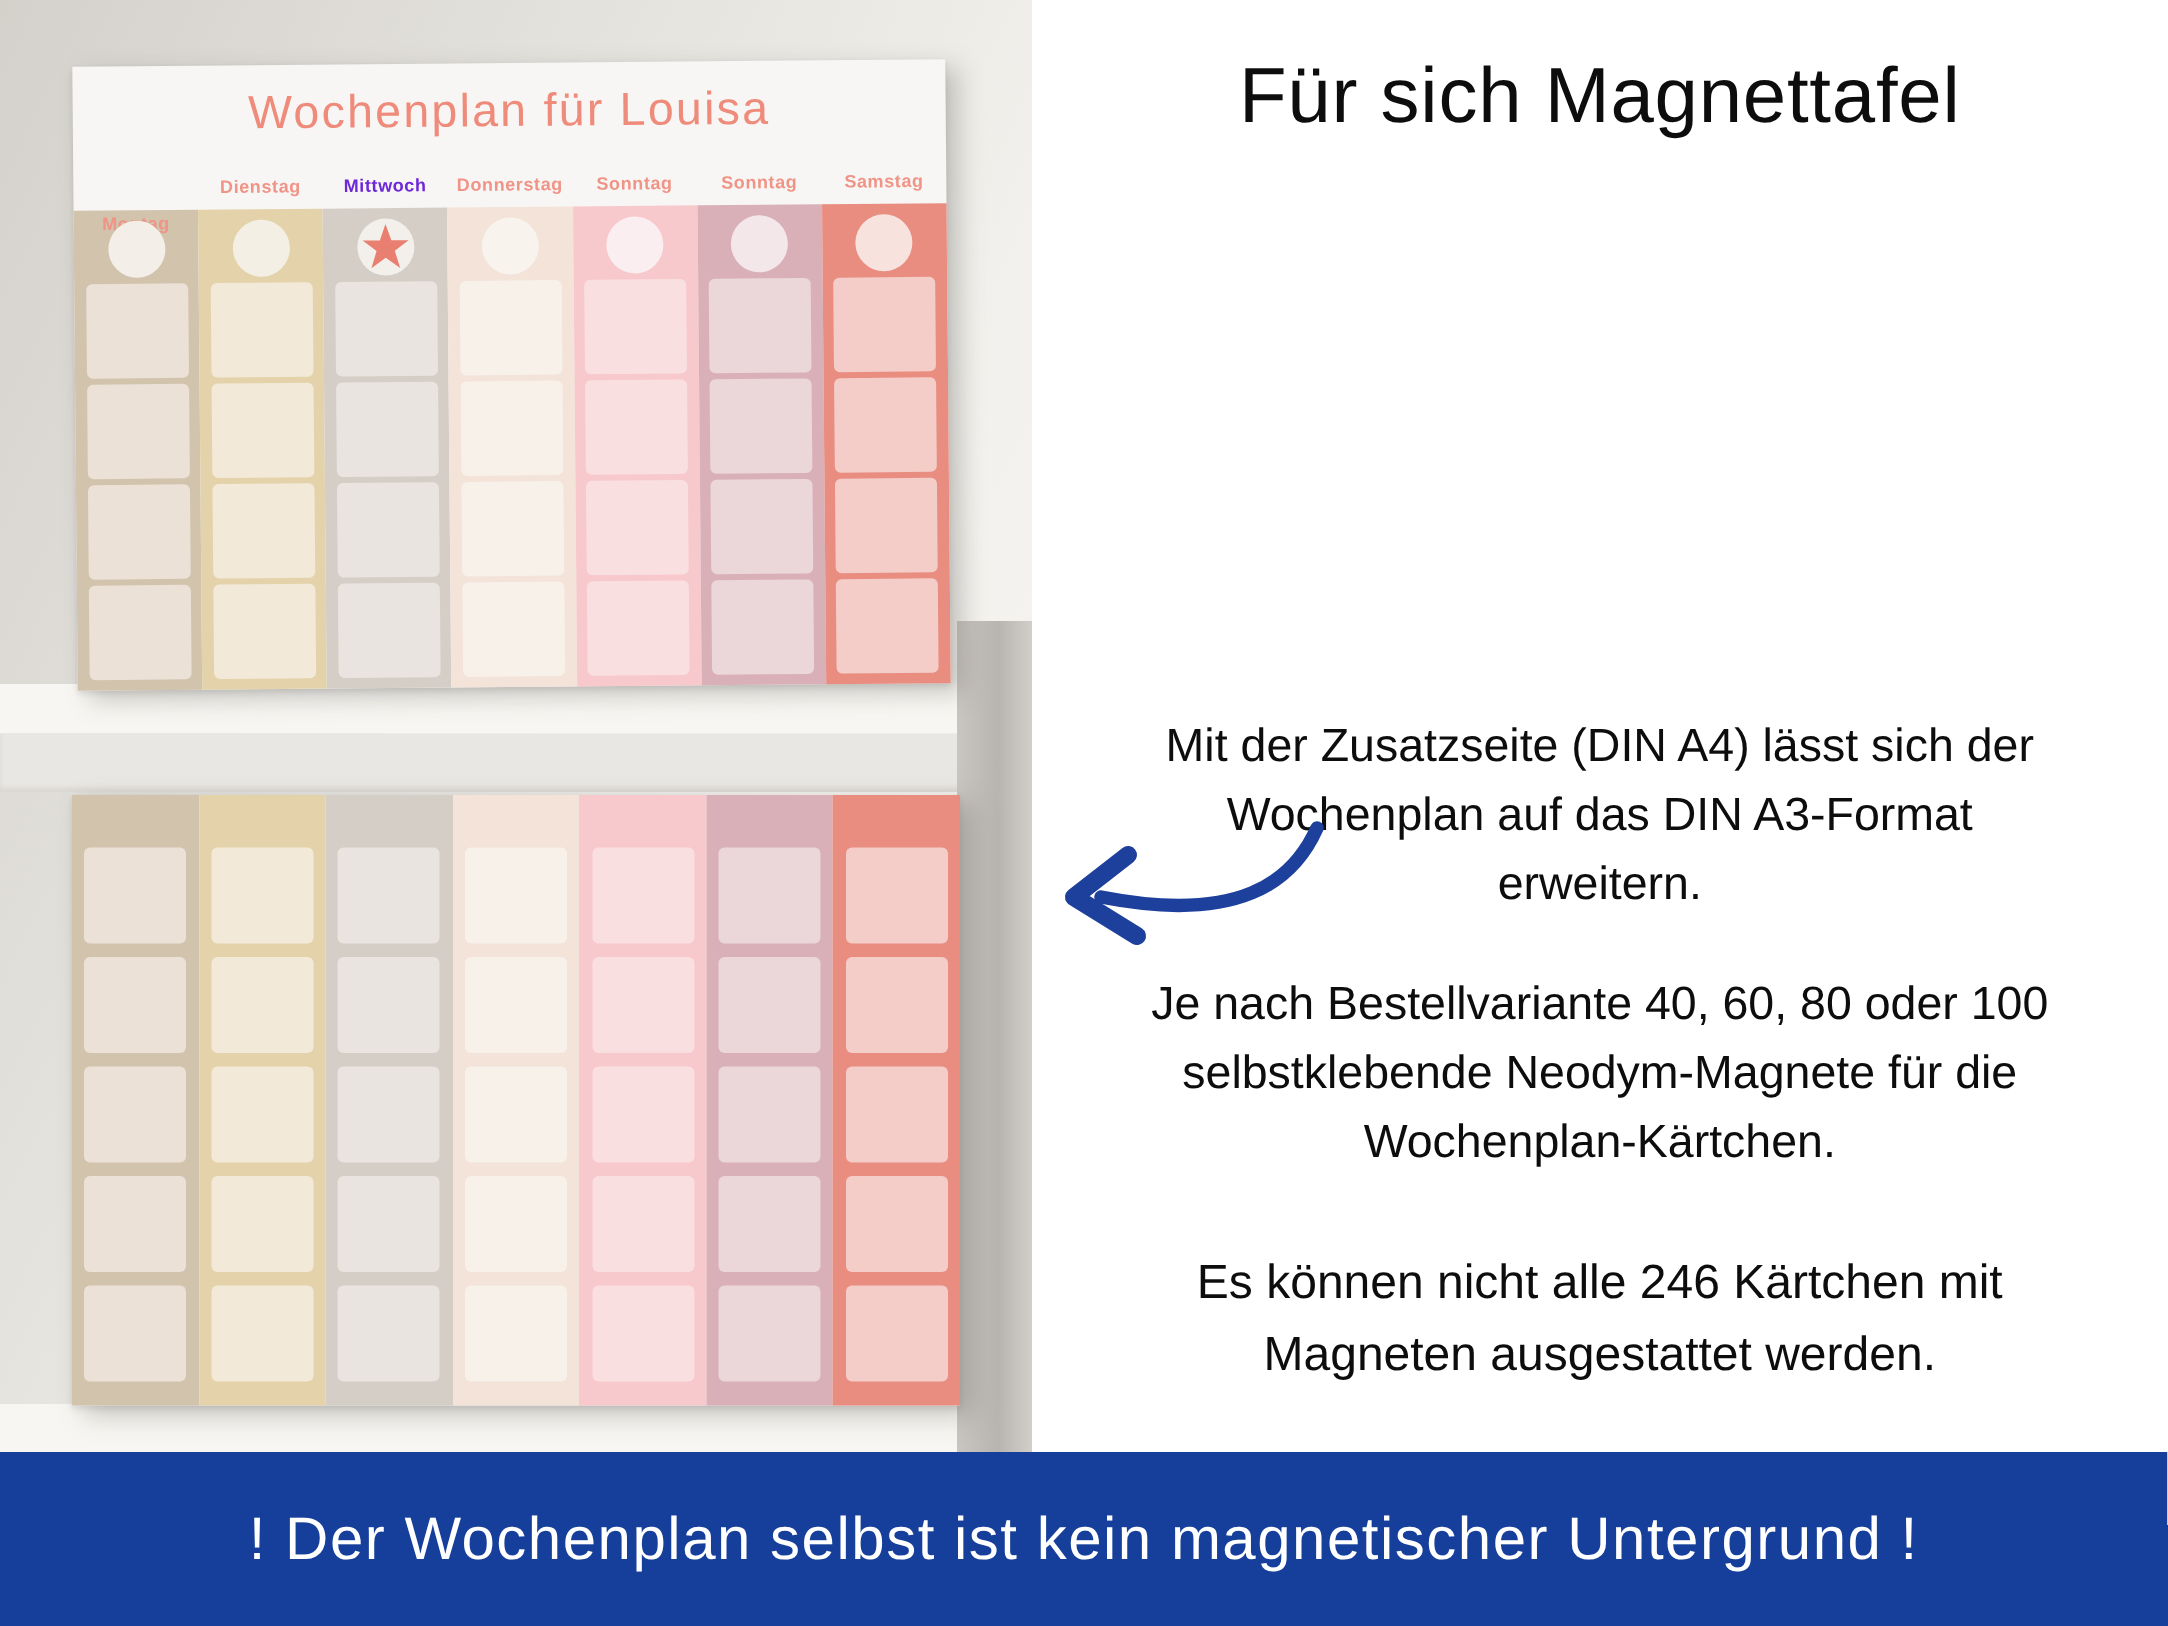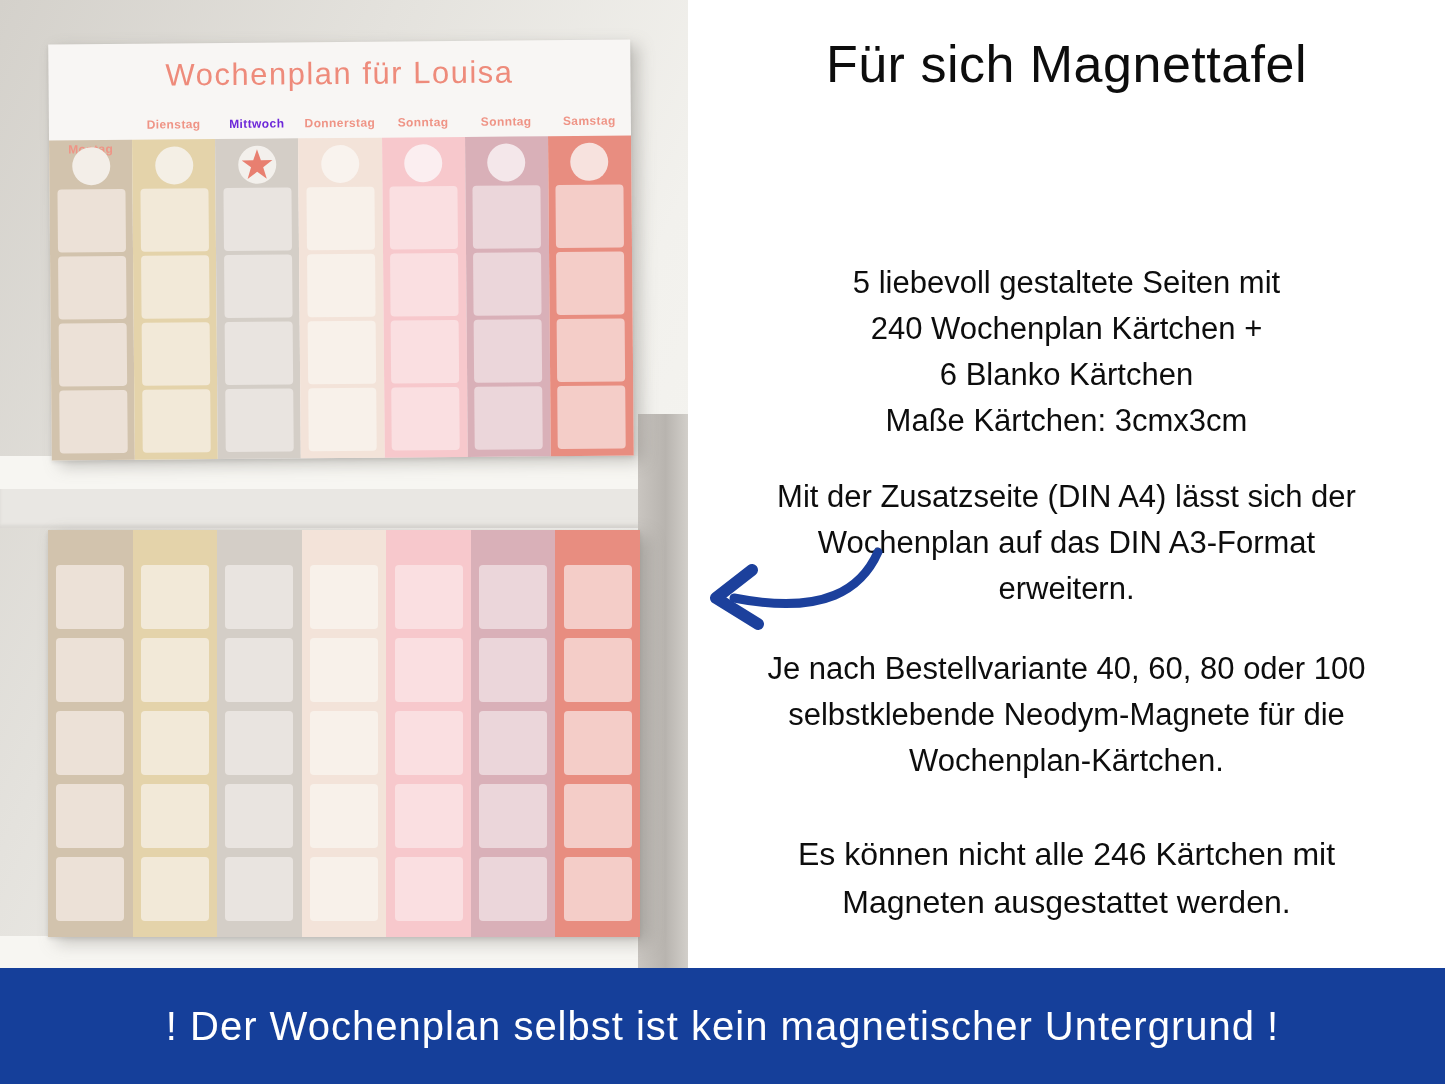--- a/index.html
+++ b/index.html
@@ -200,24 +200,20 @@
           <div class="card" style="background: rgb(244, 205, 200);"></div>
           <div class="card" style="background: rgb(244, 205, 200);"></div>
           <div class="card" style="background: rgb(244, 205, 200);"></div>
         </div>
       </div>
   </div>
 </div>
 
 <div class="panel">
   <div class="heading">Für sich Magnettafel</div>
-  <div class="para para-2">5 liebevoll gestaltete Seiten mit
-240 Wochenplan Kärtchen +
-6 Blanko Kärtchen
-Maße Kärtchen: 3cmx3cm</div>
   <div class="para para-3">Mit der Zusatzseite (DIN A4) lässt sich der
 Wochenplan auf das DIN A3-Format
 erweitern.</div>
   <div class="para para-4">Je nach Bestellvariante 40, 60, 80 oder 100
 selbstklebende Neodym-Magnete für die
 Wochenplan-Kärtchen.</div>
   <div class="para para-5">Es können nicht alle 246 Kärtchen mit
 Magneten ausgestattet werden.</div>
 </div>
 

